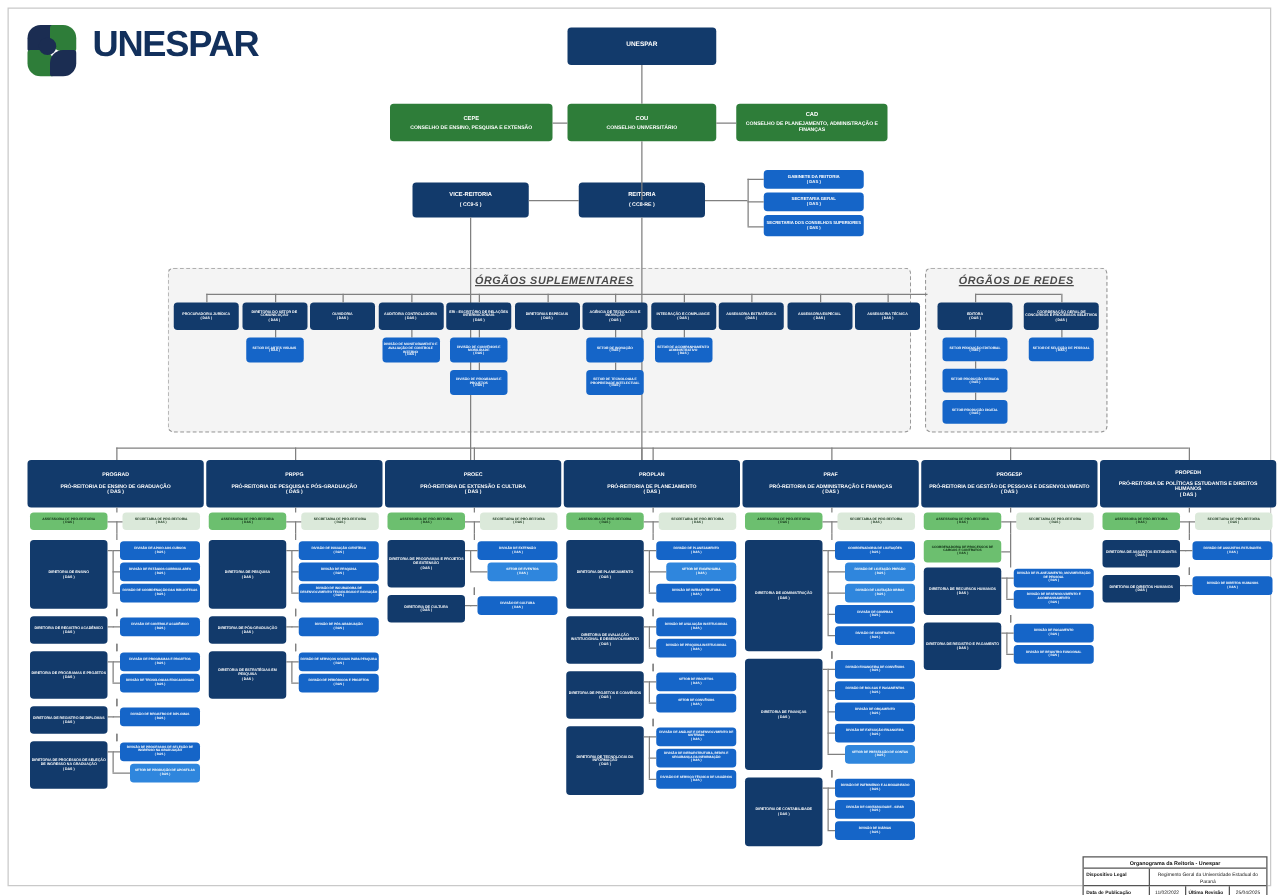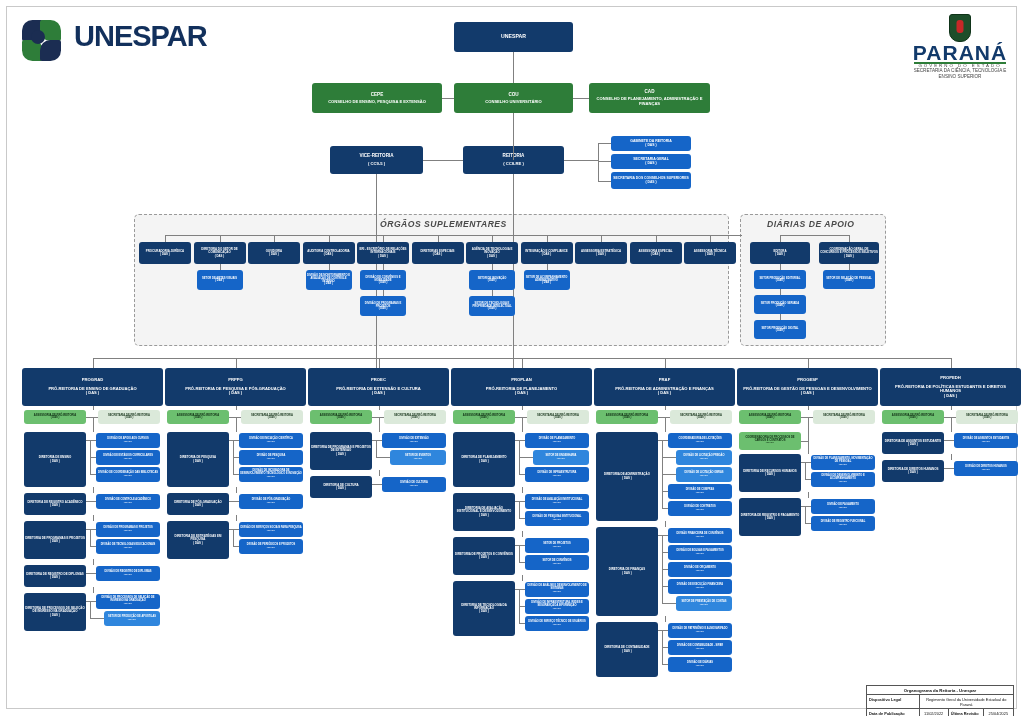--- a/index.html
+++ b/index.html
@@ -15,21 +15,21 @@
   .blue{background:#1565c8;}
   .blue2{background:#2f86dd;}
   .lgreen{background:#6cbf6f;color:#0d2b12;}
   .paleg{background:#dbe9da;color:#16331a;}
   .t-top{font-weight:bold;}
   .ln{position:absolute;background:#808080;}
   .lnv{width:1px;}
   .lnh{height:1px;}
 
   .grp{position:absolute;box-sizing:border-box;border:1px dashed #9a9a9a;border-radius:5px;background:#f4f4f4;}
-  .grp-t{position:absolute;font-style:italic;font-weight:bold;color:#4a4a4a;letter-spacing:.5px;}
+  .grp-t{position:absolute;font-style:italic;font-weight:bold;color:#4a4a4a;letter-spacing:.5px;text-decoration:underline;}
 
   
   #logo-unespar{position:absolute;left:14px;top:18px;width:215px;height:48px;}
   #logo-unespar .word{position:absolute;left:60px;top:2px;font-size:29px;font-weight:bold;color:#12305c;letter-spacing:-1px;}
   #logo-unespar .sub{position:absolute;left:62px;top:32px;font-size:10.5px;color:#333;}
   .petal{position:absolute;width:21px;height:21px;border-radius:50% 10% 50% 10%;}
   #logo-par{position:absolute;right:12px;top:14px;width:104px;height:62px;text-align:center;}
   #logo-par .shield{position:absolute;left:50%;top:0;transform:translateX(-50%);width:20px;height:26px;
         background:#1d4e2a;border-radius:3px 3px 10px 10px;border:1px solid #0f3319;}
   #logo-par .shield:after{content:"";position:absolute;left:50%;top:5px;transform:translateX(-50%);
@@ -60,33 +60,26 @@
 
   <div id="logo-unespar">
     <div class="petal" style="left:8px;top:2px;background:#1b2d52;"></div>
     <div class="petal" style="left:26px;top:2px;background:#2e7d39;transform:rotate(90deg);"></div>
     <div class="petal" style="left:8px;top:22px;background:#2e7d39;transform:rotate(-90deg);"></div>
     <div class="petal" style="left:26px;top:22px;background:#1b2d52;transform:rotate(180deg);"></div>
     <div class="petal" style="left:17px;top:12px;width:14px;height:14px;background:#1b2d52;border-radius:50%;"></div>
     <div class="word">UNESPAR</div>
   </div>
 
-  <div id="logo-par">
-    <div class="shield"></div>
-    <div class="pn">PARANÁ</div>
-    <div class="bar"></div>
-    <div class="gov">GOVERNO DO ESTADO</div>
-    <div class="sec">SECRETARIA DA CIÊNCIA, TECNOLOGIA E ENSINO SUPERIOR</div>
-  </div>
 
   <div class="grp" id="grp-sup" style="left:134px;top:214px;width:595px;height:132px;"></div>
   <div class="grp-t" style="left:380px;top:219px;font-size:8.6px;">ÓRGÃOS SUPLEMENTARES</div>
 
   <div class="grp" id="grp-ap" style="left:740px;top:214px;width:146px;height:132px;"></div>
-  <div class="grp-t" style="left:767px;top:219px;font-size:8.6px;">DIÁRIAS DE APOIO</div>
+  <div class="grp-t" style="left:767px;top:219px;font-size:8.6px;">ÓRGÃOS DE REDES</div>
 
   <div class="box navy" style="left:454px;top:22px;width:119px;height:30px;">
     <span class="t-top" style="font-size:5.2px;">UNESPAR</span>
   </div>
 
   <div class="box green" style="left:312px;top:83px;width:130px;height:30px;">
     <span class="t-top" style="font-size:4.6px;">CEPE</span>
     <span style="font-size:4.1px;font-weight:bold;margin-top:3px;">CONSELHO DE ENSINO, PESQUISA E EXTENSÃO</span>
   </div>
 

